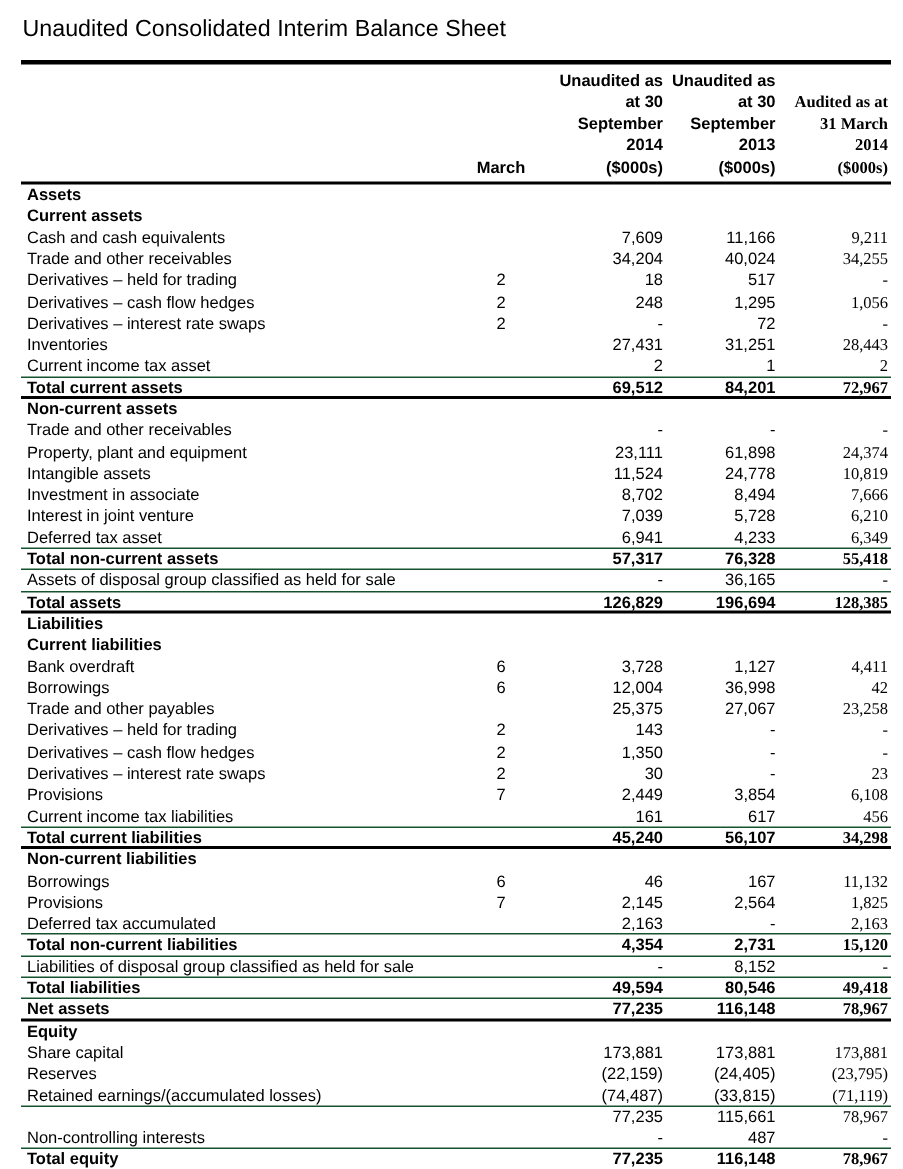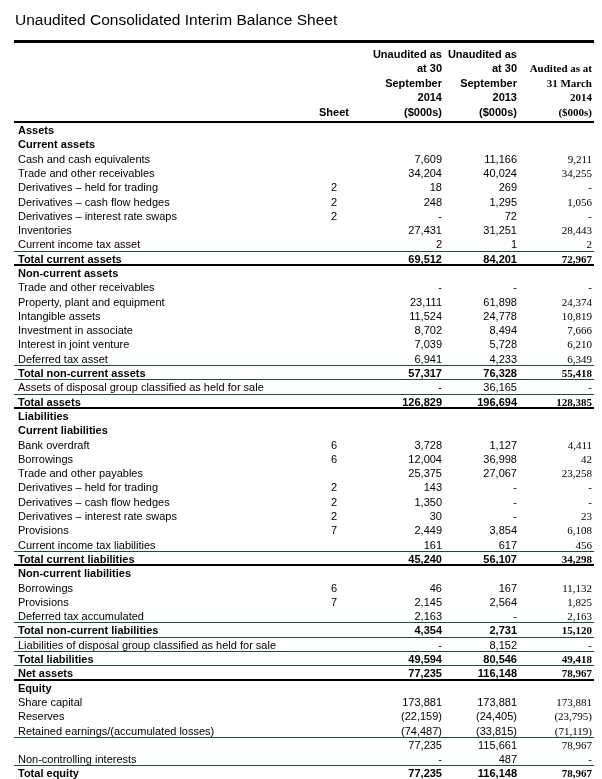--- a/index.html
+++ b/index.html
@@ -59,21 +59,21 @@
 <body>
 
 <div class="page">
 
   <div class="title">Unaudited Consolidated Interim Balance Sheet</div>
 
   <div class="title-rule"></div>
 
   <div class="header-row">
     <div class="c label"></div>
-    <div class="c note">Sheet</div>
+    <div class="c note">March</div>
     <div class="c v1">Unaudited as
 at 30
 September
 2014
 ($000s)</div>
     <div class="c v2">Unaudited as
 at 30
 September
 2013
 ($000s)</div>
@@ -109,21 +109,21 @@
         <div class="c label">Trade and other receivables</div>
         <div class="c note"></div>
         <div class="c v1">34,204</div>
         <div class="c v2">40,024</div>
         <div class="c v3">34,255</div>
       </div>
       <div class="row item">
         <div class="c label">Derivatives – held for trading</div>
         <div class="c note">2</div>
         <div class="c v1">18</div>
-        <div class="c v2">269</div>
+        <div class="c v2">517</div>
         <div class="c v3">-</div>
       </div>
       <div class="row item">
         <div class="c label">Derivatives – cash flow hedges</div>
         <div class="c note">2</div>
         <div class="c v1">248</div>
         <div class="c v2">1,295</div>
         <div class="c v3">1,056</div>
       </div>
       <div class="row item">

